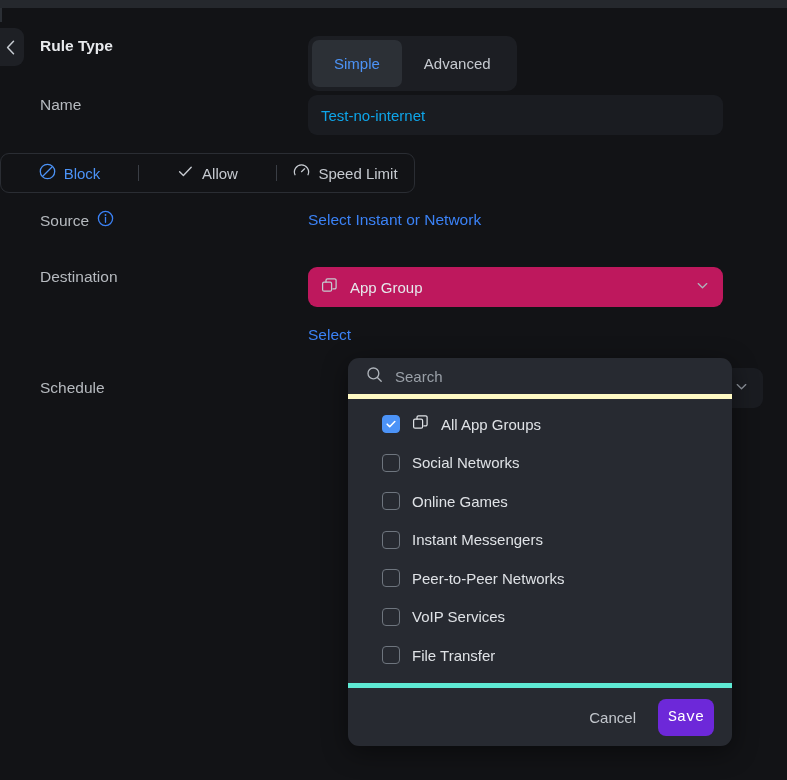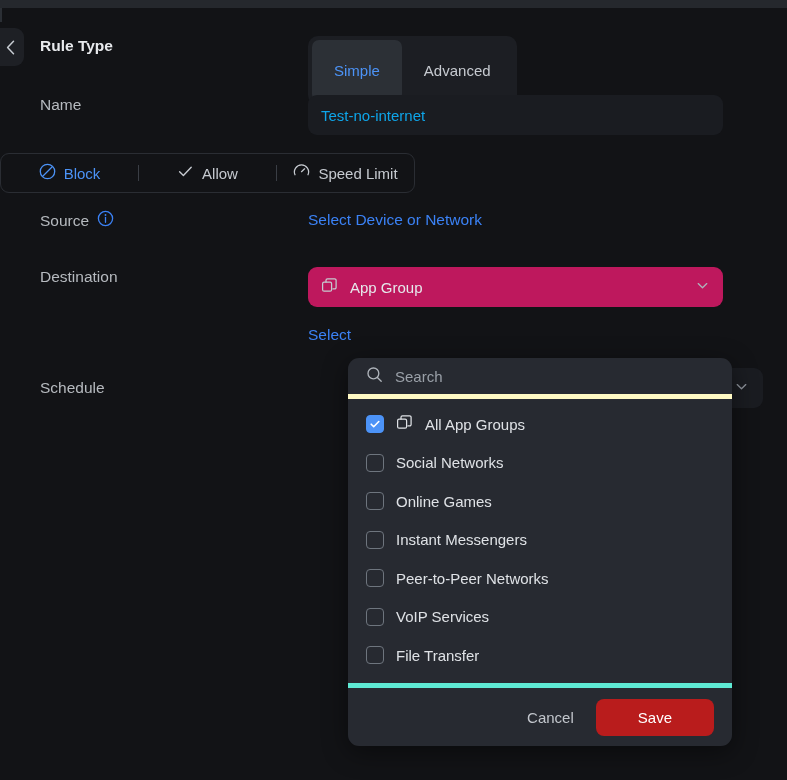--- a/index.html
+++ b/index.html
@@ -82,21 +82,21 @@
 
   
   .seg-tabs {
     display: inline-flex;
     background: #1c1e23;
     border-radius: 10px;
     padding: 4px;
     gap: 0;
   }
   .seg-tab {
-    padding: 21px 22px;
+    padding: 14px 22px;
     border-radius: 7px;
     font-size: 15px;
     color: #c6cad0;
     cursor: pointer;
     line-height: 19px;
   }
   .seg-tab.active {
     background: #2c3036;
     color: #4c93f7;
   }
@@ -208,20 +208,21 @@
     overflow: hidden;
     padding-top: 6px;
   }
   .dd-item {
     height: 38.5px;
     display: flex;
     align-items: center;
     gap: 12px;
     padding: 0 18px;
     cursor: pointer;
+    margin-left: 16px;
   }
   .dd-item-label {
     color: #dfe2e6;
     font-size: 15px;
     white-space: nowrap;
   }
 
   .cbox {
     width: 18px;
     height: 18px;
@@ -249,26 +250,26 @@
   .btn-cancel {
     background: transparent;
     border: none;
     color: #c2c6cc;
     font-size: 15px;
     font-family: "Liberation Sans", sans-serif;
     padding: 9px 16px;
     cursor: pointer;
   }
   .btn-save {
-    background: #b91c1c;
+    background: #6d28d9;
     border: none;
     color: #ffffff;
     font-size: 15px;
-    font-family: Liberation Sans, sans-serif;
-    padding: 10px 42px;
+    font-family: Liberation Mono, monospace;
+    padding: 10px 10px;
     border-radius: 8px;
     cursor: pointer;
   }
 
   
   .schedule-select {
     position: absolute;
     left: 348px;
     top: 368px;
     width: 415px;
@@ -360,21 +361,21 @@
       <span>Source</span>
       <span class="info-icon">
         <svg width="17" height="17" viewBox="0 0 17 17" fill="none">
           <circle cx="8.5" cy="8.5" r="7.1" stroke="#3b82f6" stroke-width="1.3"></circle>
           <circle cx="8.5" cy="5.0" r="0.95" fill="#3b82f6"></circle>
           <line x1="8.5" y1="7.4" x2="8.5" y2="12.3" stroke="#3b82f6" stroke-width="1.3" stroke-linecap="round"></line>
         </svg>
       </span>
     </div>
     <div class="row-field">
-      <span class="link">Select Device or Network</span>
+      <span class="link">Select Instant or Network</span>
     </div>
   </div>
 
   <div class="row" style="top:267px;">
     <div class="row-label">Destination</div>
     <div class="row-field">
       <div class="select-box">
         <span>
           <svg width="17" height="17" viewBox="0 0 17 17" fill="none">
             <rect x="1.6" y="5.2" width="9.0" height="9.0" rx="1.5" stroke="#c6cad0" stroke-width="1.25"></rect>

